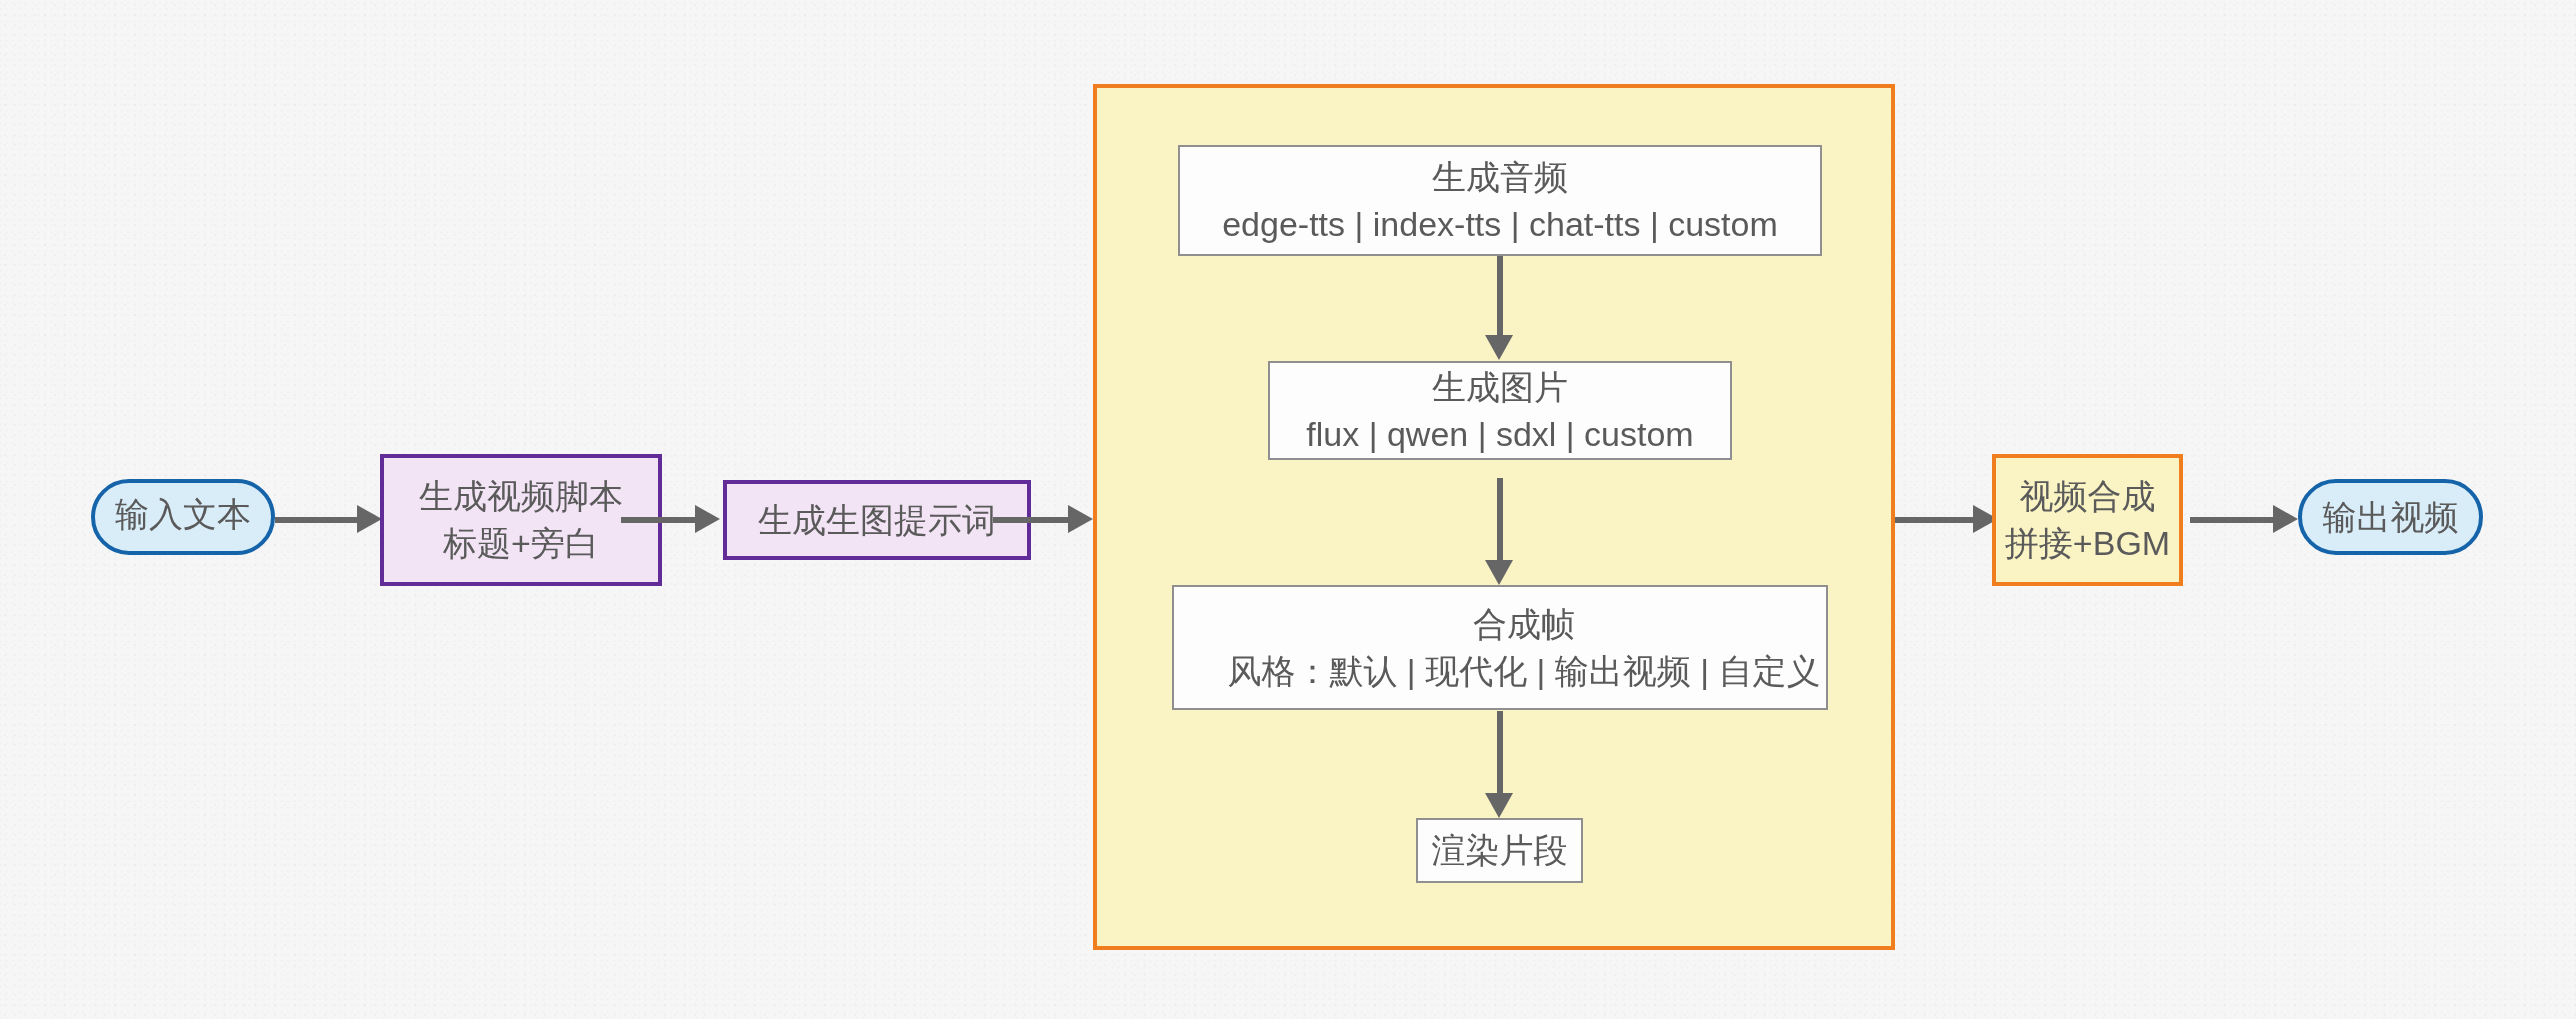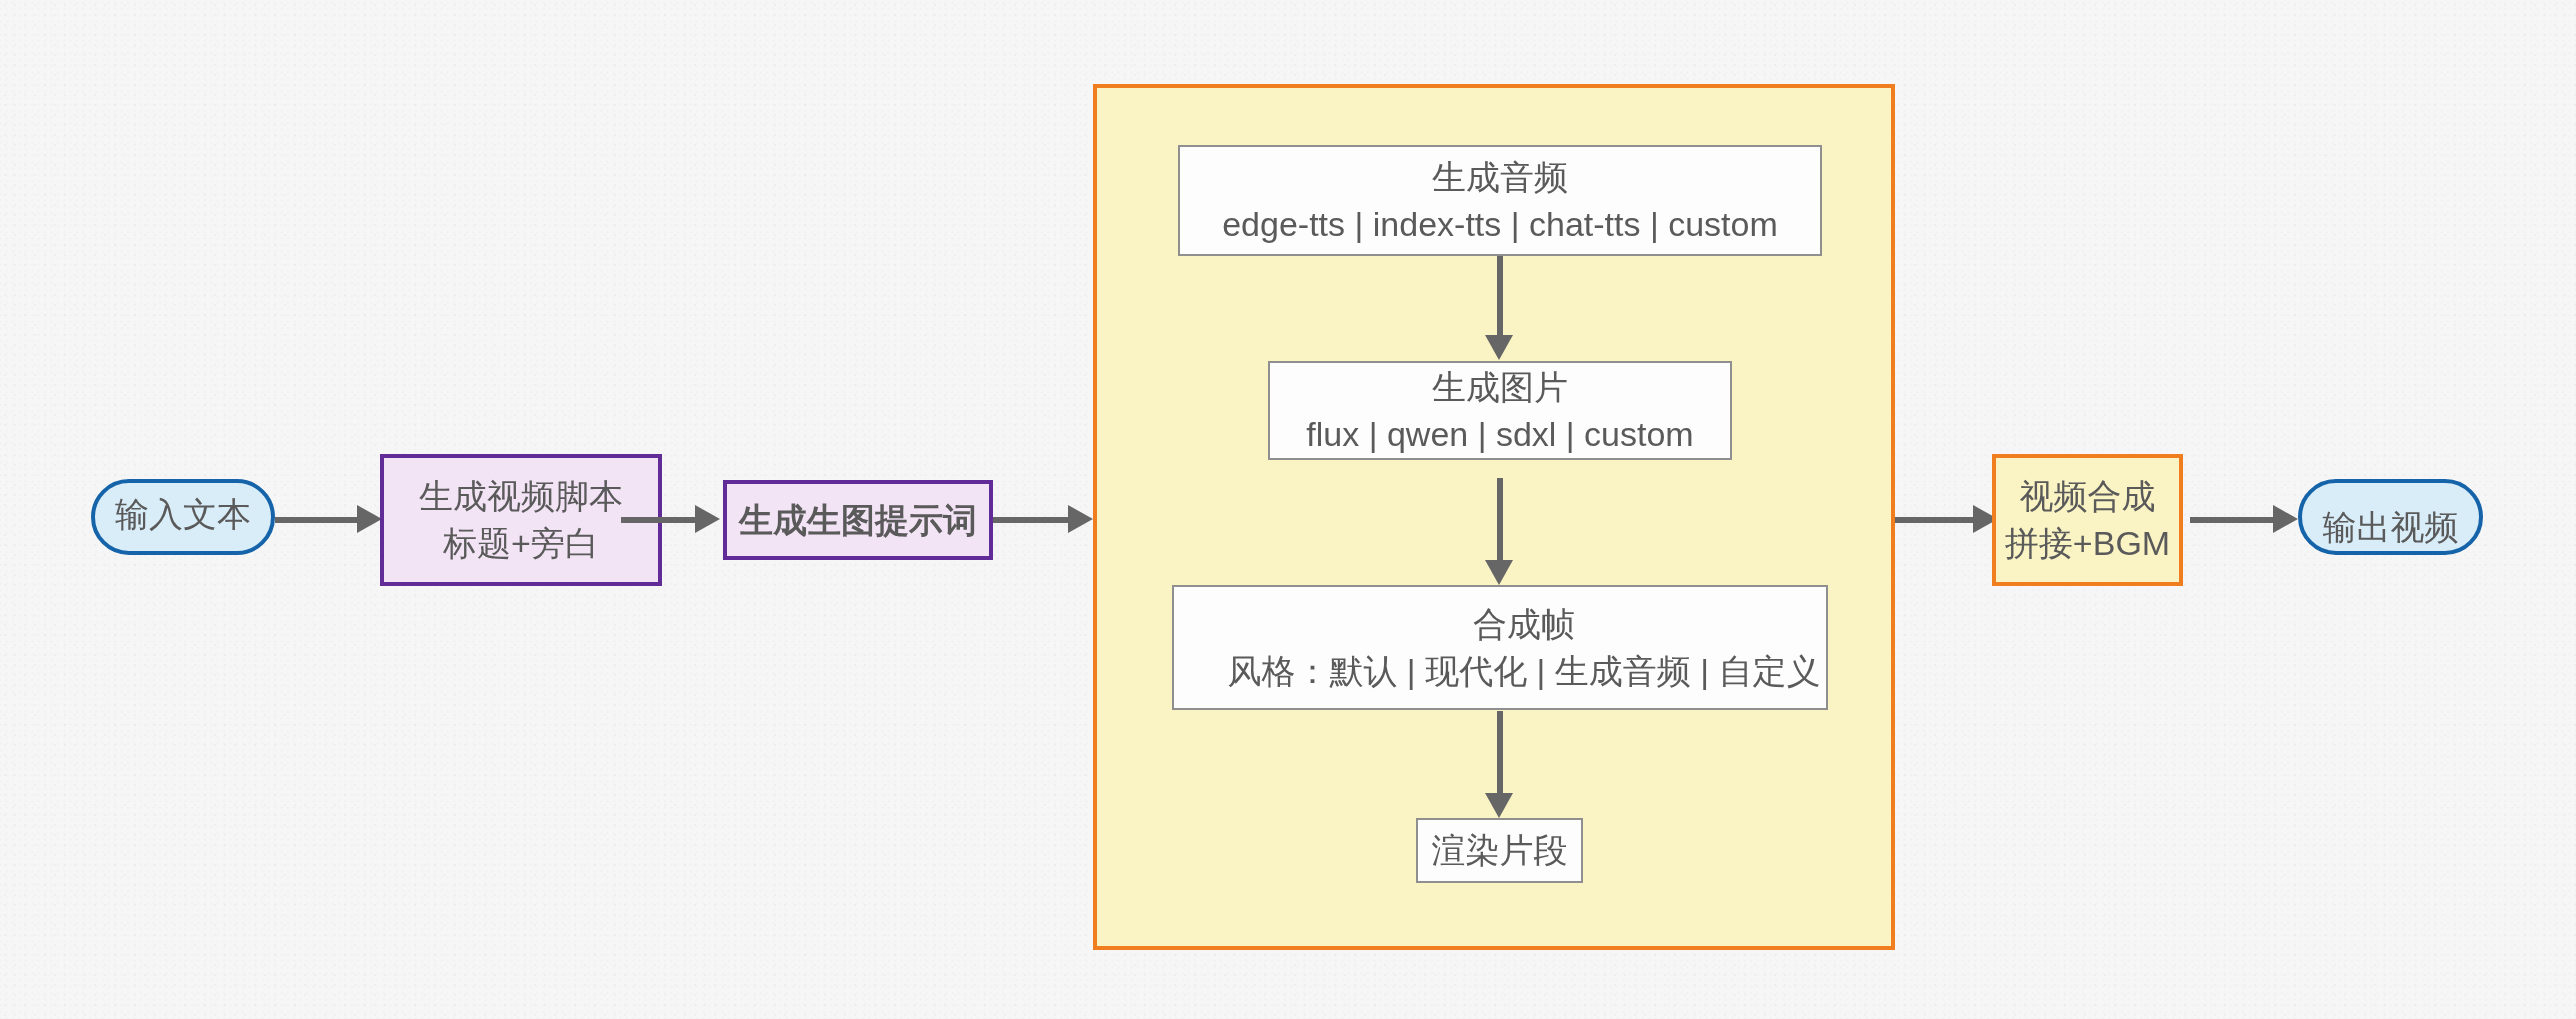--- a/index.html
+++ b/index.html
@@ -97,21 +97,21 @@
 
   <div class="harrow" style="left:275px; top:517px; width:82px;"></div>
 
   <div class="node process" style="left:380px; top:454px; width:282px; height:132px;">
     <div>生成视频脚本</div>
     <div>标题+旁白</div>
   </div>
 
   <div class="harrow" style="left:621px; top:517px; width:74px;"></div>
 
-  <div class="node process" style="left:723px; top:480px; width:270px; height:80px;font-weight:bold;">
+  <div class="node process" style="left:723px; top:480px; width:308px; height:80px;">
     <div>生成生图提示词</div>
   </div>
 
   <div class="harrow" style="left:993px; top:517px; width:75px;"></div>
 
   <div class="stage" style="left:1093px; top:84px; width:802px; height:866px;"></div>
 
   <div class="node subprocess" style="left:1178px; top:145px; width:644px; height:111px;">
     <div>生成音频</div>
     <div>edge-tts | index-tts | chat-tts | custom</div>
@@ -121,36 +121,36 @@
 
   <div class="node subprocess" style="left:1268px; top:361px; width:464px; height:99px;">
     <div>生成图片</div>
     <div>flux | qwen | sdxl | custom</div>
   </div>
 
   <div class="varrow" style="left:1497px; top:478px; height:82px;"></div>
 
   <div class="node subprocess" style="left:1172px; top:585px; width:656px; height:125px;padding-left:48px;">
     <div>合成帧</div>
-    <div>风格：默认 | 现代化 | 生成音频 | 自定义</div>
+    <div>风格：默认 | 现代化 | 输出视频 | 自定义</div>
   </div>
 
   <div class="varrow" style="left:1497px; top:711px; height:82px;"></div>
 
   <div class="node subprocess" style="left:1416px; top:818px; width:167px; height:65px;">
     <div>渲染片段</div>
   </div>
 
   <div class="harrow" style="left:1895px; top:517px; width:78px;"></div>
 
   <div class="node orangebox" style="left:1992px; top:454px; width:191px; height:132px;">
     <div>视频合成</div>
     <div>拼接+BGM</div>
   </div>
 
   <div class="harrow" style="left:2190px; top:517px; width:83px;"></div>
 
-  <div class="node pill" style="left:2298px; top:479px; width:185px; height:76px;justify-content:flex-end;">
+  <div class="node pill" style="left:2298px; top:479px; width:185px; height:76px;">
     <div>输出视频</div>
   </div>
 
 </div>
 
 
 </body></html>

